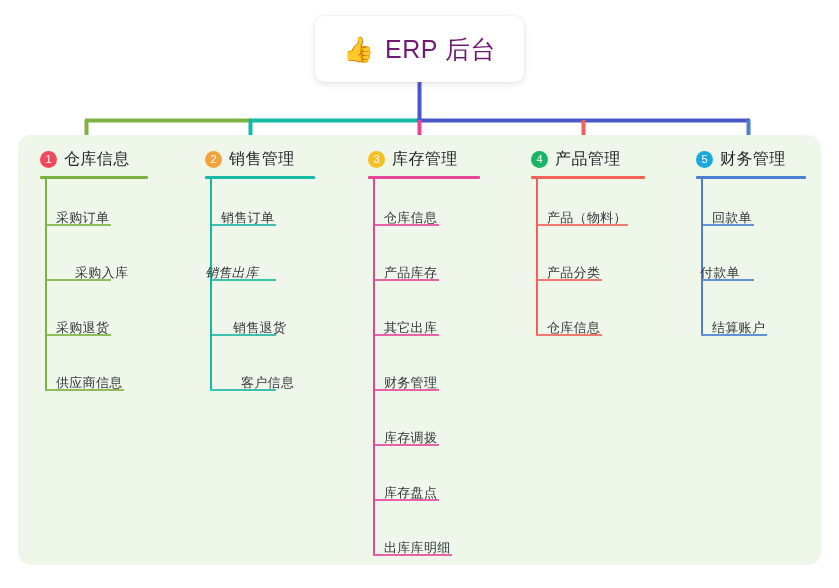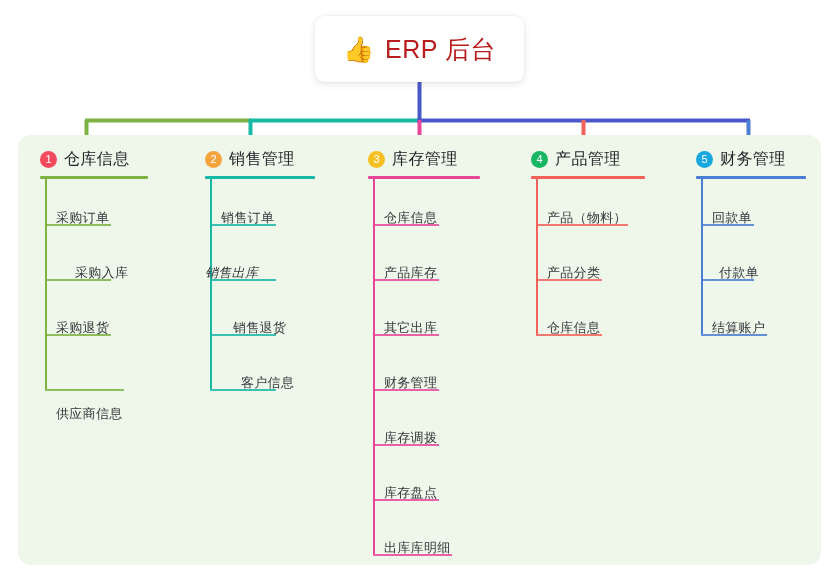--- a/index.html
+++ b/index.html
@@ -14,21 +14,21 @@
 
   
   .title-card{
     position:absolute;left:315px;top:16px;width:209px;height:66px;
     background:#ffffff;border-radius:9px;
     box-shadow:0 2px 7px rgba(60,60,70,.13), 0 0 0 .5px rgba(150,150,160,.10);
     display:flex;align-items:center;justify-content:center;gap:11px;
     box-sizing:border-box;
   }
   .title-emoji{font-size:25px;line-height:1;font-family:"DejaVu Sans",sans-serif;}
-  .title-text{font-size:25px;color:#b91c1c;letter-spacing:.5px;white-space:nowrap;}
+  .title-text{font-size:25px;color:#701a75;letter-spacing:.5px;white-space:nowrap;}
 
   
   #wires{position:absolute;left:0;top:0;width:839px;height:588px;pointer-events:none;}
 
   
   .panel{
     position:absolute;left:18px;top:135px;width:803px;height:430px;
     background:#eef7e9;border-radius:13px;
   }
 
@@ -82,21 +82,21 @@
           <span class="col-title">仓库信息</span>
         </div>
         <div class="col-rule" style="top: 176px; left: 0px; width: 108px; background: rgb(124, 179, 66);"></div>
         <div class="spine" style="left: 5px; top: 176px; height: 213px; background: rgb(124, 179, 66);"></div>
         <div class="leaf-label" style="left: 16px; top: 209px;">采购订单</div>
         <div class="leaf-rule" style="left: 5px; top: 224px; width: 66px; background: rgb(124, 179, 66); opacity: 0.85;"></div>
         <div class="leaf-label" style="left: 16px; top: 264px; margin-left: 19px;">采购入库</div>
         <div class="leaf-rule" style="left: 5px; top: 279px; width: 66px; background: rgb(124, 179, 66); opacity: 0.85;"></div>
         <div class="leaf-label" style="left: 16px; top: 319px;">采购退货</div>
         <div class="leaf-rule" style="left: 5px; top: 334px; width: 66px; background: rgb(124, 179, 66); opacity: 0.85;"></div>
-        <div class="leaf-label" style="left: 16px; top: 374px; margin-top: 31px;">供应商信息</div>
+        <div class="leaf-label" style="left: 16px; top: 374px;">供应商信息</div>
         <div class="leaf-rule" style="left: 5px; top: 389px; width: 79px; background: rgb(124, 179, 66); opacity: 0.85;"></div>
       </div>
       <div class="col" style="left: 205px;">
         <div class="col-head" style="top: 149px;">
           <span class="badge" style="background: rgb(245, 163, 60);">2</span>
           <span class="col-title">销售管理</span>
         </div>
         <div class="col-rule" style="top: 176px; left: 0px; width: 110px; background: rgb(23, 185, 164);"></div>
         <div class="spine" style="left: 5px; top: 176px; height: 213px; background: rgb(23, 185, 164);"></div>
         <div class="leaf-label" style="left: 16px; top: 209px;">销售订单</div>
@@ -146,20 +146,20 @@
       </div>
       <div class="col" style="left: 696px;">
         <div class="col-head" style="top: 149px;">
           <span class="badge" style="background: rgb(25, 167, 224);">5</span>
           <span class="col-title">财务管理</span>
         </div>
         <div class="col-rule" style="top: 176px; left: 0px; width: 110px; background: rgb(74, 127, 212);"></div>
         <div class="spine" style="left: 5px; top: 176px; height: 158px; background: rgb(74, 127, 212);"></div>
         <div class="leaf-label" style="left: 16px; top: 209px;">回款单</div>
         <div class="leaf-rule" style="left: 5px; top: 224px; width: 53px; background: rgb(74, 127, 212); opacity: 0.85;"></div>
-        <div class="leaf-label" style="left: 23px; top: 264px;">付款单</div>
+        <div class="leaf-label" style="left: 4px; top: 264px;">付款单</div>
         <div class="leaf-rule" style="left: 5px; top: 279px; width: 53px; background: rgb(74, 127, 212); opacity: 0.85;"></div>
         <div class="leaf-label" style="left: 16px; top: 319px;">结算账户</div>
         <div class="leaf-rule" style="left: 5px; top: 334px; width: 66px; background: rgb(74, 127, 212); opacity: 0.85;"></div>
       </div>
     </div>
 
 </div>
 
 </body></html>

